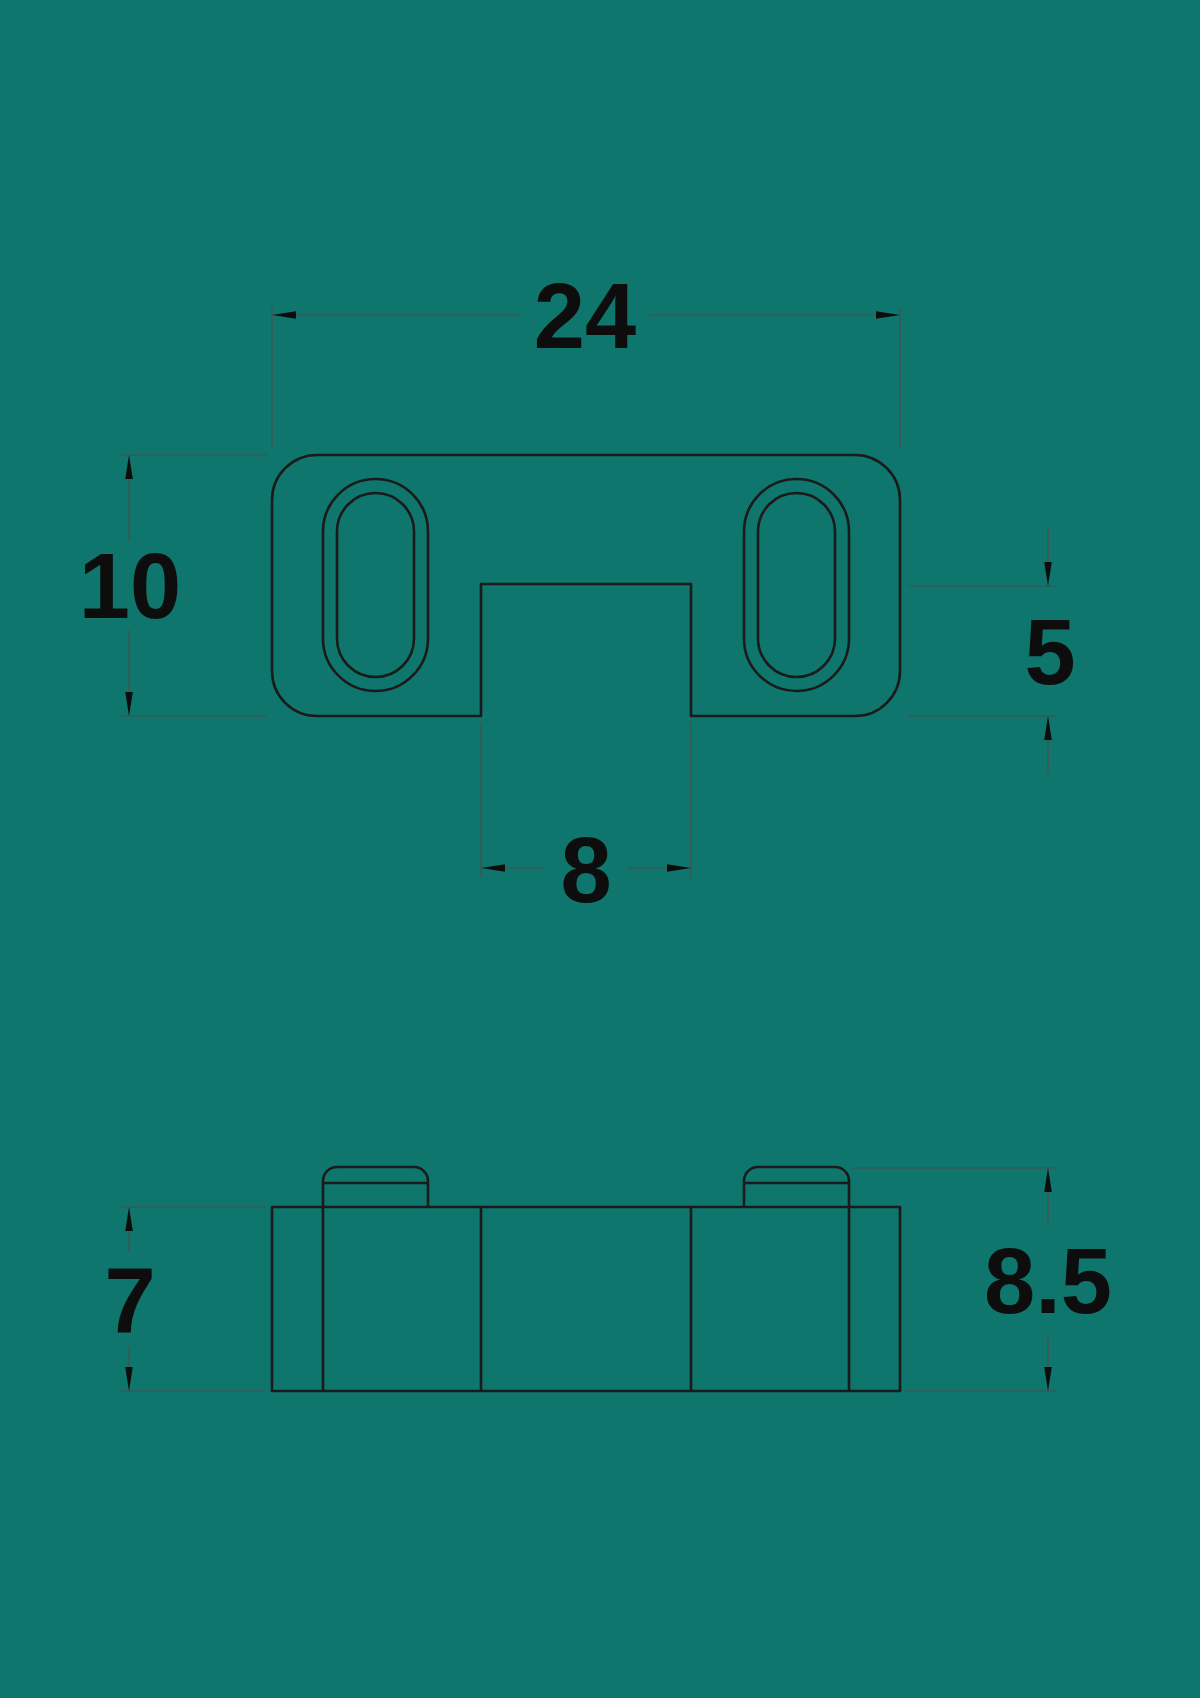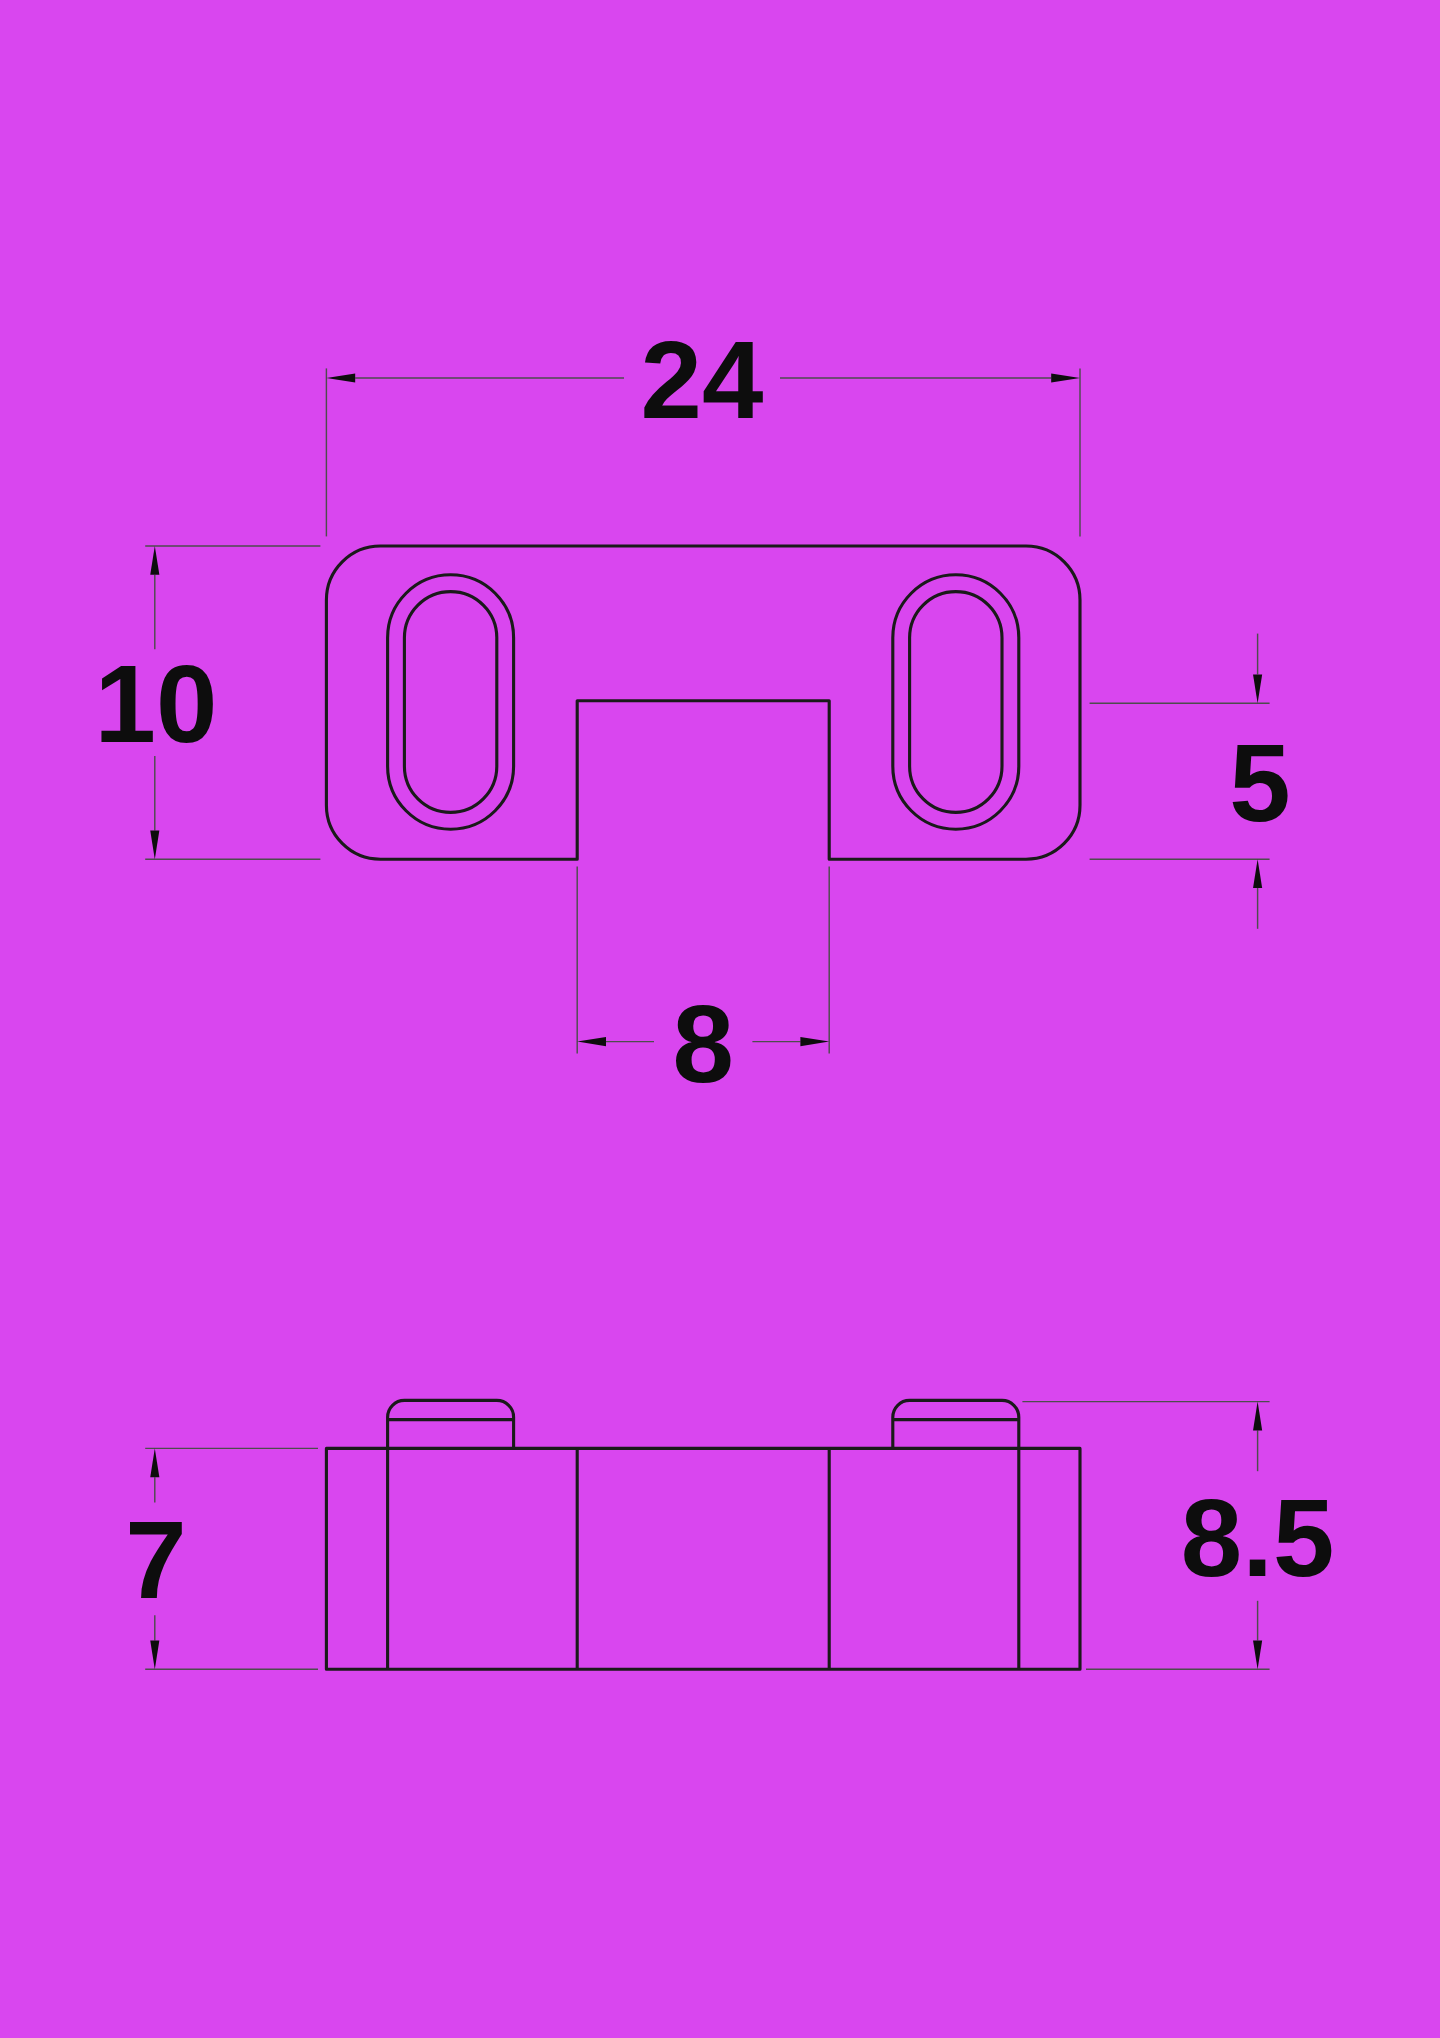--- a/index.html
+++ b/index.html
@@ -4,21 +4,21 @@
 <style>
   html, body {
     margin: 0;
     padding: 0;
     background: #ffffff;
   }
   .page {
     position: relative;
     width: 1200px;
     height: 1698px;
-    background: #d946ef;
+    background: #0f766e;
     overflow: hidden;
   }
   svg.drawing {
     position: absolute;
     left: 0;
     top: 0;
   }
   .part-line {
     fill: none;
     stroke: #1a1a1a;

